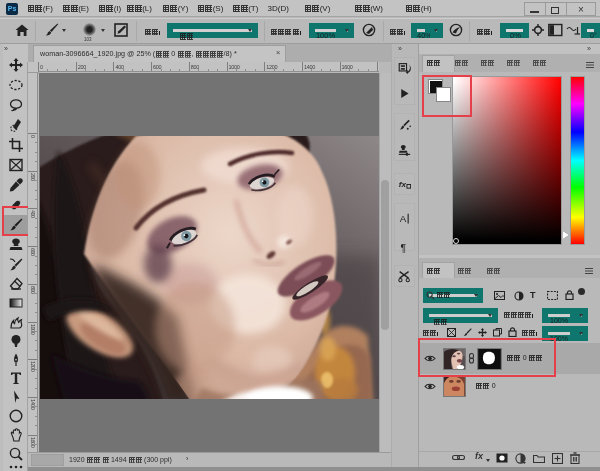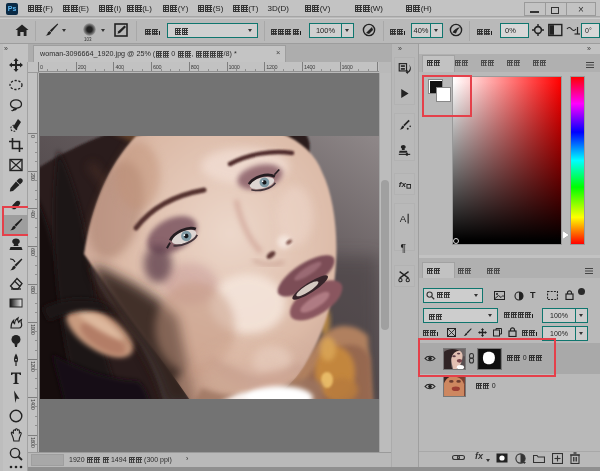--- a/index.html
+++ b/index.html
@@ -7,21 +7,21 @@
 i.g{display:inline-block;width:.84em;height:.86em;margin:0 .07em;vertical-align:-13%;
  background:
  repeating-linear-gradient(to bottom,currentColor 0 .09em,rgba(0,0,0,0) .09em .27em),
  repeating-linear-gradient(to right,currentColor 0 .09em,rgba(0,0,0,0) .09em .30em),
  linear-gradient(currentColor,currentColor) 0 0/100% .09em no-repeat,
  linear-gradient(currentColor,currentColor) 0 100%/100% .09em no-repeat;
  opacity:.85}
 b.cl{display:inline-block;width:.14em;height:.5em;background:currentColor;vertical-align:-8%;margin:0 .10em 0 .06em}
 .t{position:absolute;color:#1c1c1c;white-space:nowrap}
 .sep{position:absolute;width:1px;background:#a8a8a8}
-.box{position:absolute;background:#d0d0d0;border:1px solid #0f766e;color:#1c1c1c}
+.box{position:absolute;background:#d0d0d0;border:6px solid #0f766e;color:#1c1c1c}
 .car{position:absolute;width:0;height:0;border-left:2.5px solid transparent;border-right:2.5px solid transparent;border-top:3.5px solid #333}
 svg{display:block}
 </style></head><body>
 <div class="ab" style="left:0;top:0;width:600px;height:17px;background:#c3c3c3;border-bottom:1px solid #a5a5a5"></div>
 <div class="ab" style="left:6px;top:3px;width:12px;height:12px;background:#0a2a45;border-radius:2px;color:#58b6f2;font-size:7px;font-weight:bold;text-align:center;line-height:12px">Ps</div>
 <div class="t" style="left:27px;top:4px;font-size:8px"><i class="g"></i><i class="g"></i>(F)</div>
 <div class="t" style="left:62.5px;top:4px;font-size:8px"><i class="g"></i><i class="g"></i>(E)</div>
 <div class="t" style="left:98px;top:4px;font-size:8px"><i class="g"></i><i class="g"></i>(I)</div>
 <div class="t" style="left:126.5px;top:4px;font-size:8px"><i class="g"></i><i class="g"></i>(L)</div>
 <div class="t" style="left:162px;top:4px;font-size:8px"><i class="g"></i><i class="g"></i>(Y)</div>

